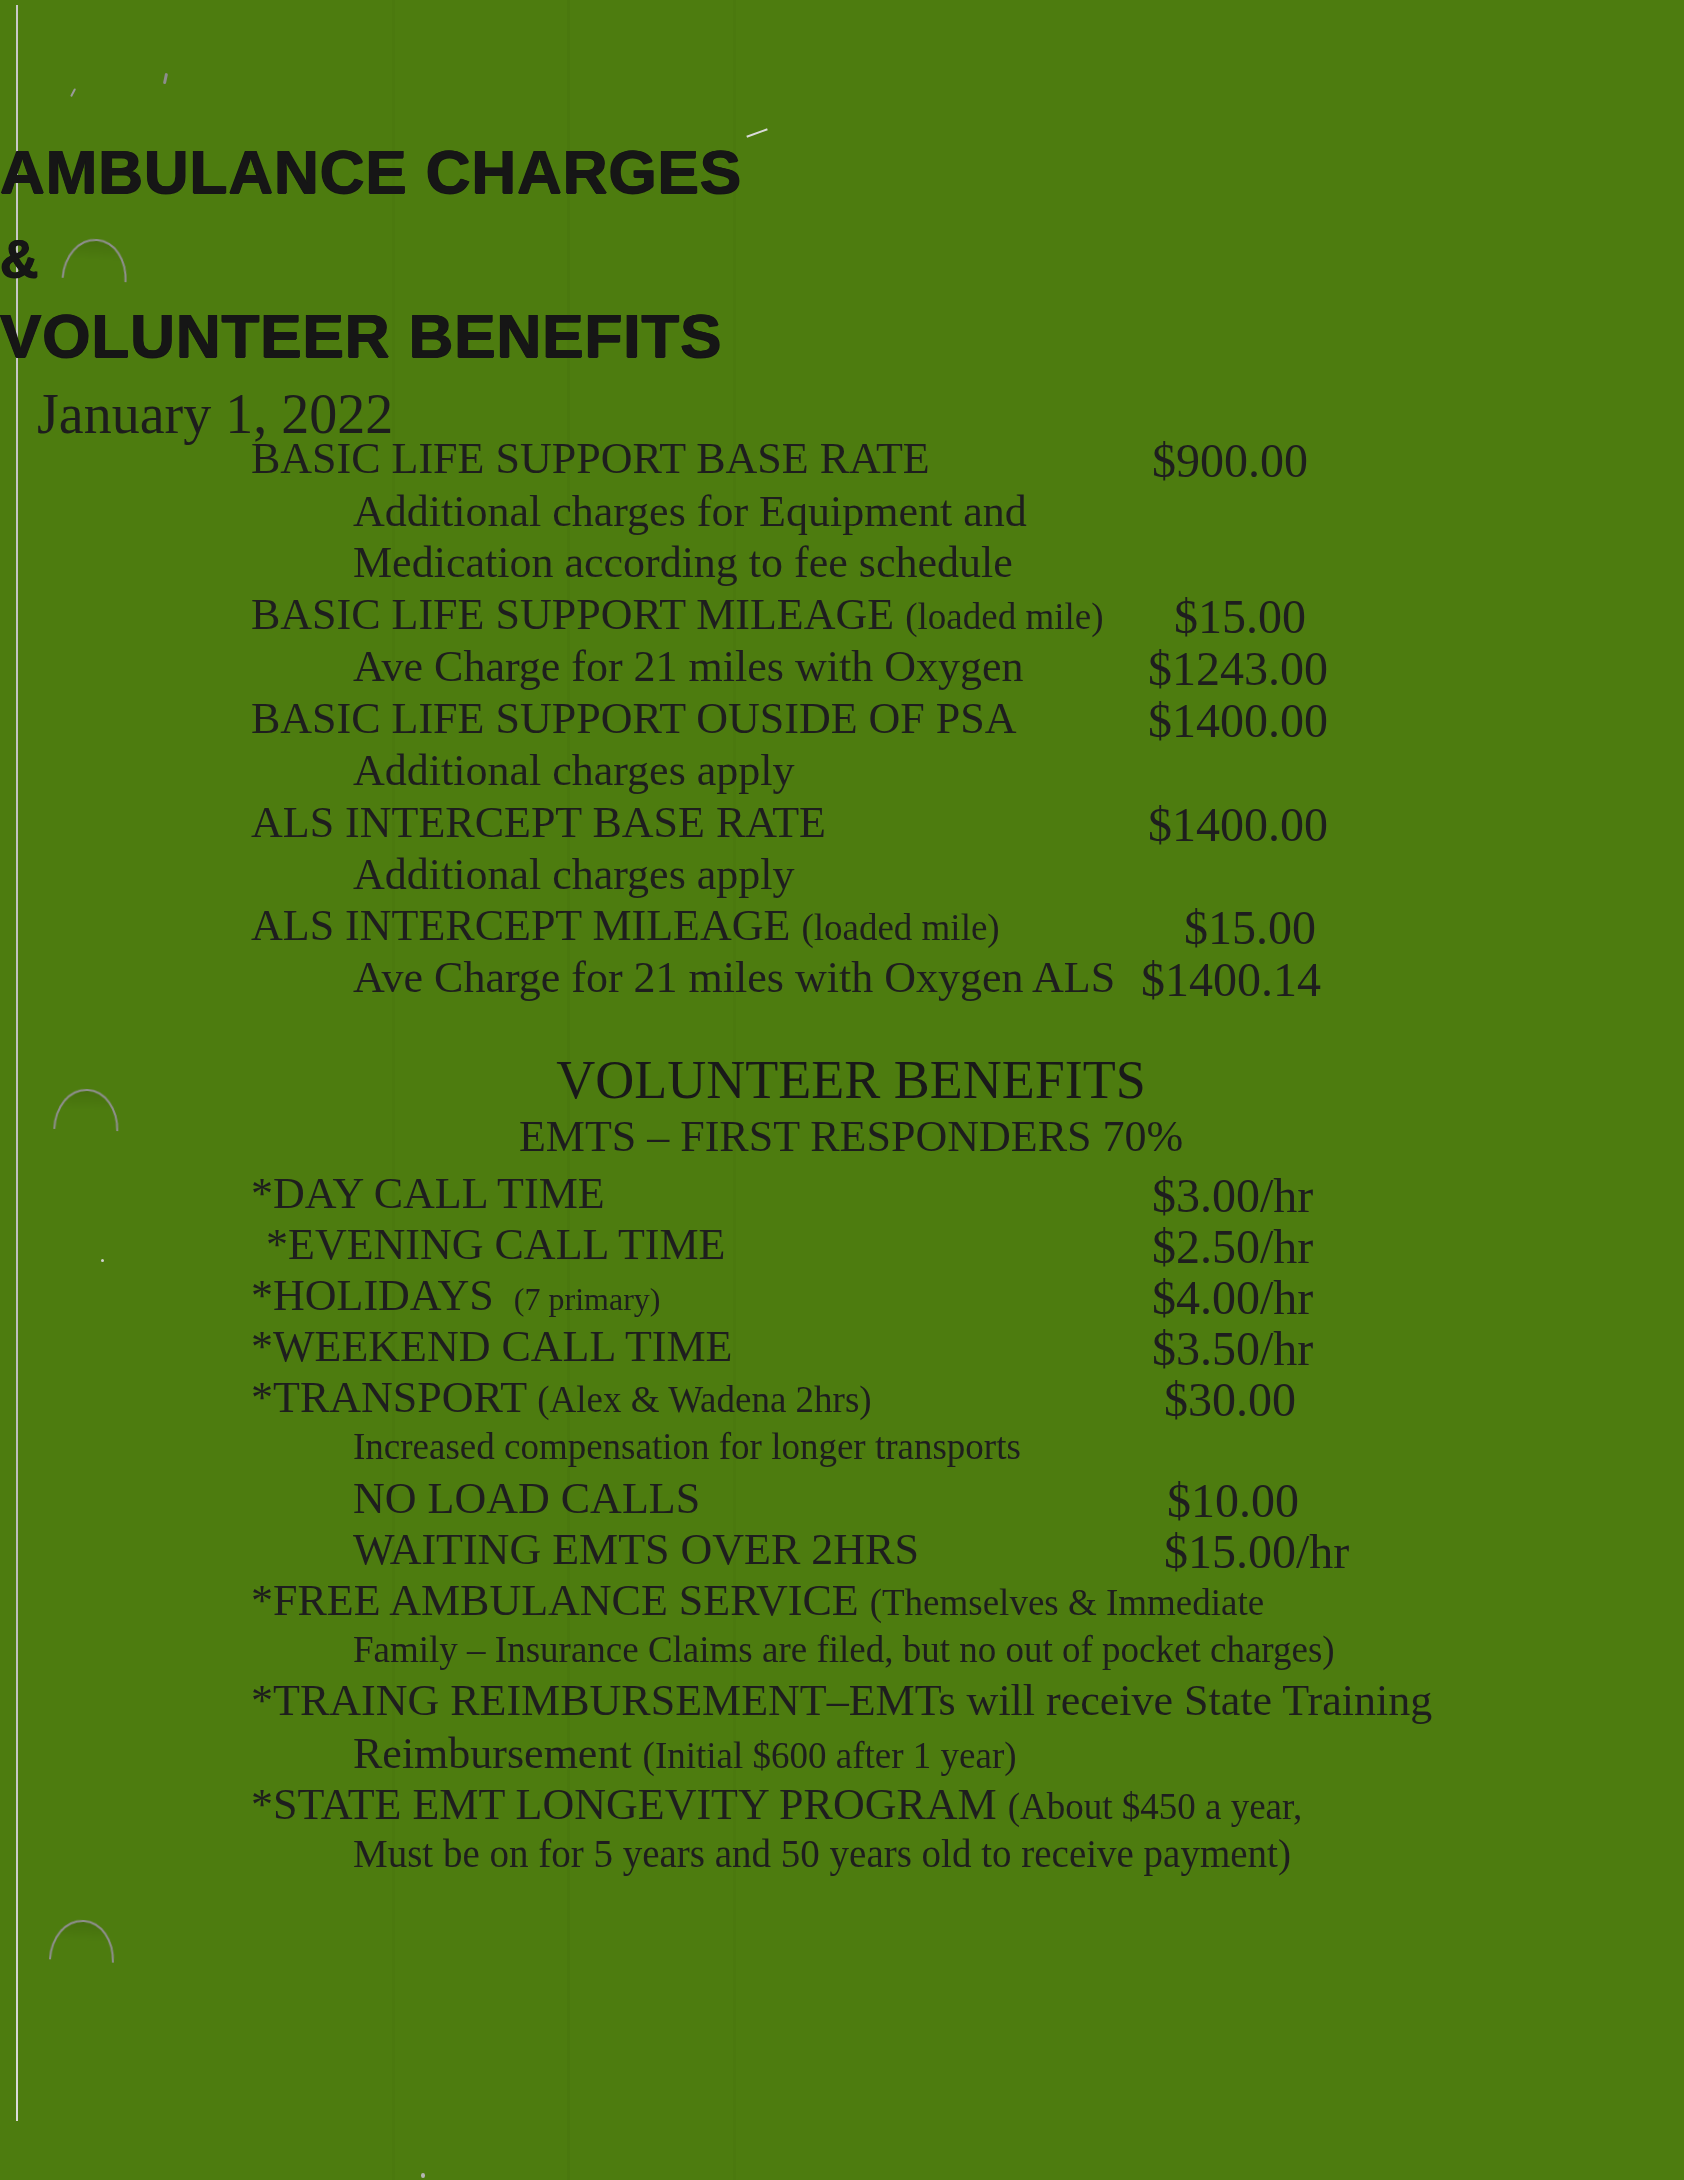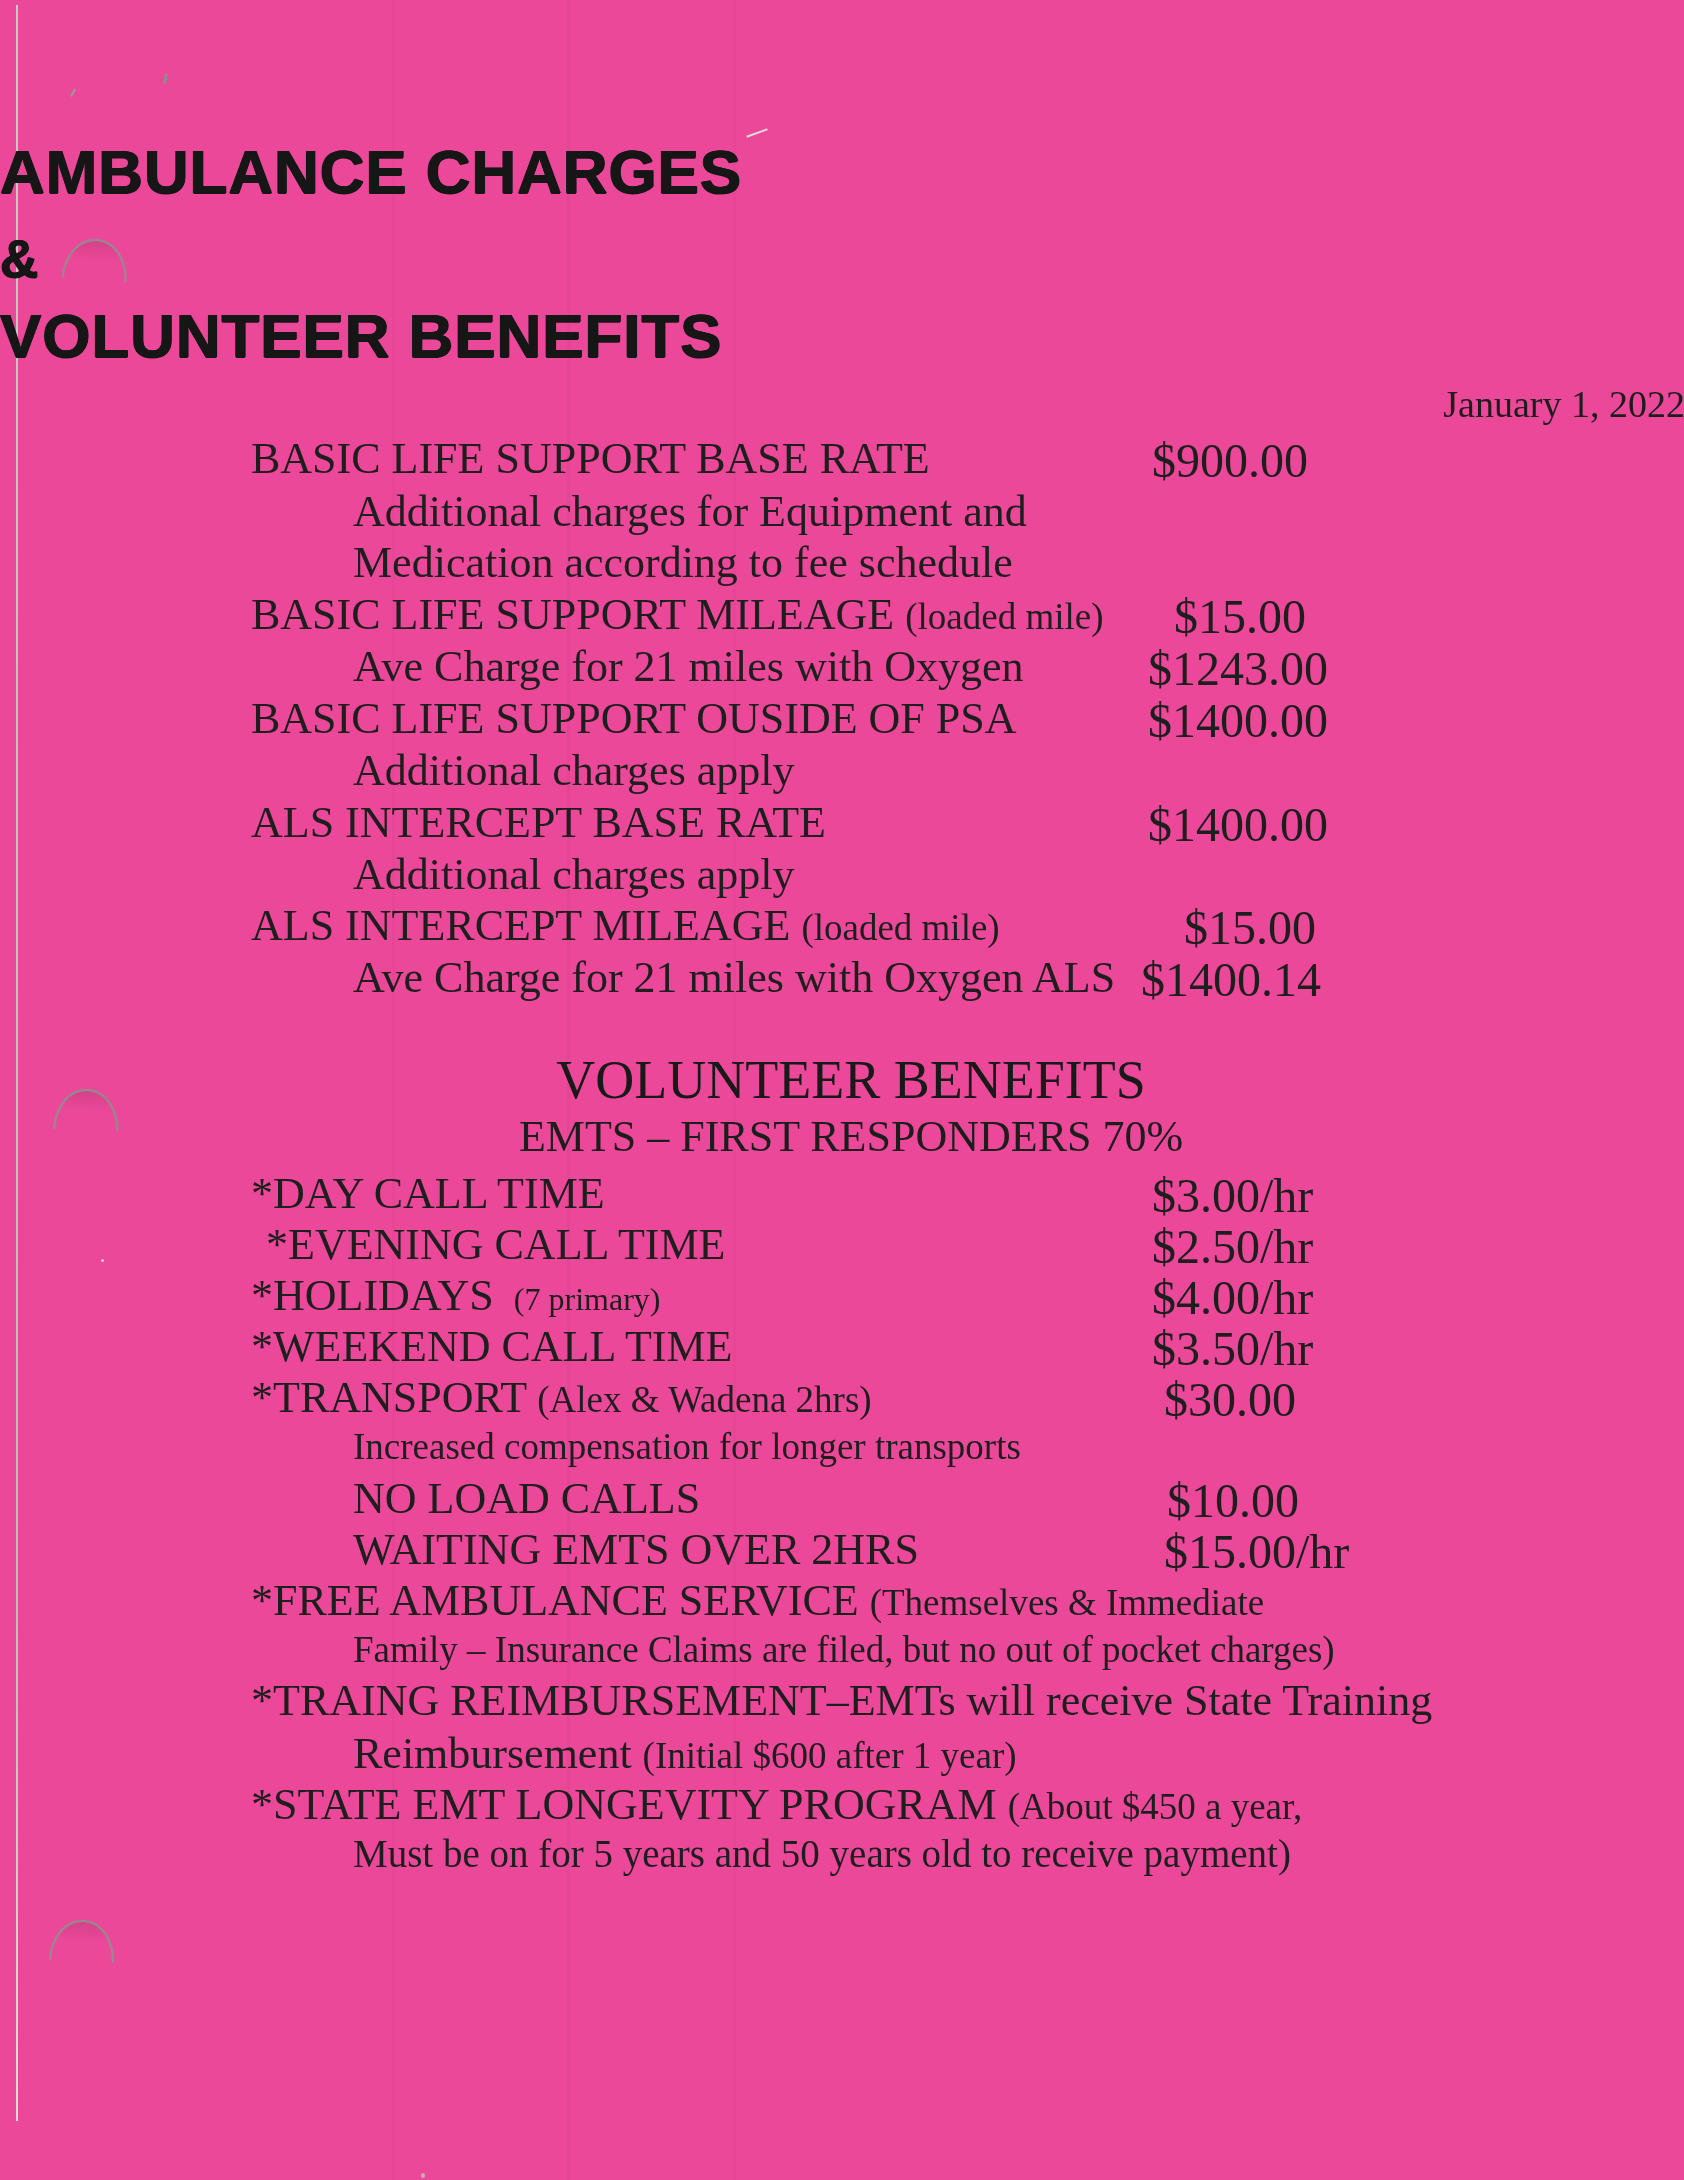--- a/index.html
+++ b/index.html
@@ -1,26 +1,26 @@
 <!DOCTYPE html>
 <html style="font-size:13.6px"><head>
 <meta charset="utf-8">
 <style>
   html,body{margin:0;padding:0;background:#e8e8e8;}
-  .page{position:relative;width:1685px;height:2181px;background:#ec4899;overflow:hidden;
+  .page{position:relative;width:1685px;height:2181px;background:#4d7c0f;overflow:hidden;
         font-family:"Liberation Serif", serif;color:#222;}
   .title{position:absolute;left:0;width:100%;
          font-family:"Liberation Sans", sans-serif;font-weight:bold;font-size:62px;
          letter-spacing:0.9px;color:#161616;
          text-shadow:0.7px 0 currentColor,-0.7px 0 currentColor,0 0.5px currentColor;}
   .t1{top:136px;}
   .amp{top:228px;font-size:53px;}
   .t2{top:300px;}
-  .date{position:absolute;left:0;top:382px;width:100%;text-align:right;text-indent:37px;
-        font-size:38px;color:#1d1d1d;}
+  .date{position:absolute;left:0;top:382px;width:100%;text-align:left;text-indent:37px;
+        font-size:56px;color:#1d1d1d;}
   
   .row{position:absolute;left:0;width:100%;white-space:nowrap;font-size:44px;color:#1e1e1e;}
   .row .label{position:absolute;left:251px;top:0;}
   .row.indent .label{left:353px;}
   .row.ev .label{left:266px;}
   .row .paren{font-size:37px;}
   .row .paren-lg{font-size:32px;margin-left:9px;}
   .row.small{font-size:37px;}
   .row.mid{font-size:39px;}
   .price{position:absolute;top:0;font-size:48px;color:#1e1e1e;}

